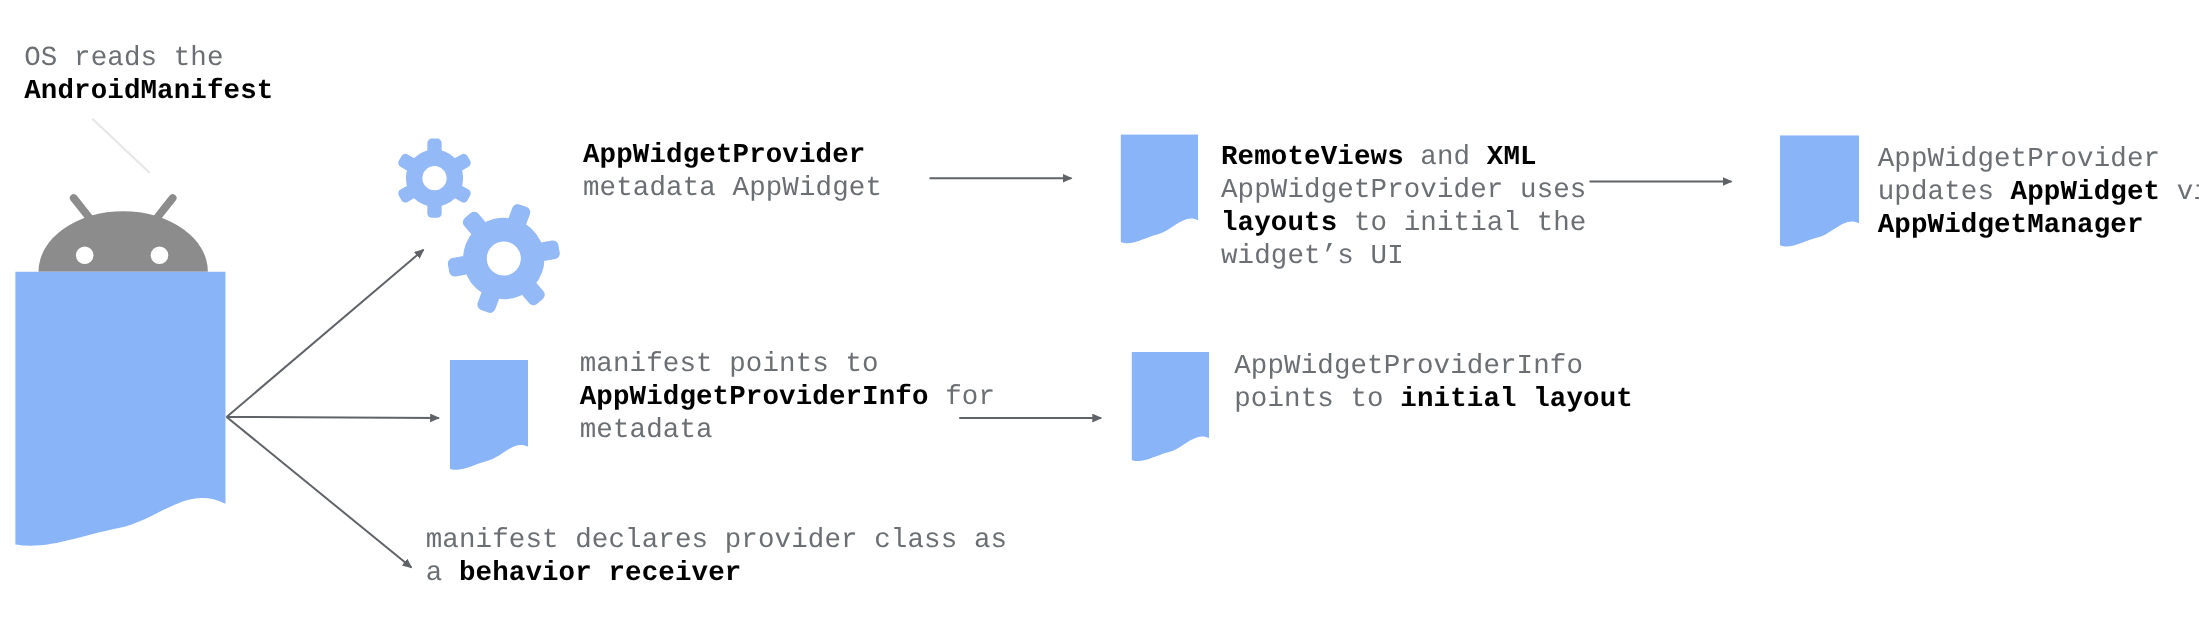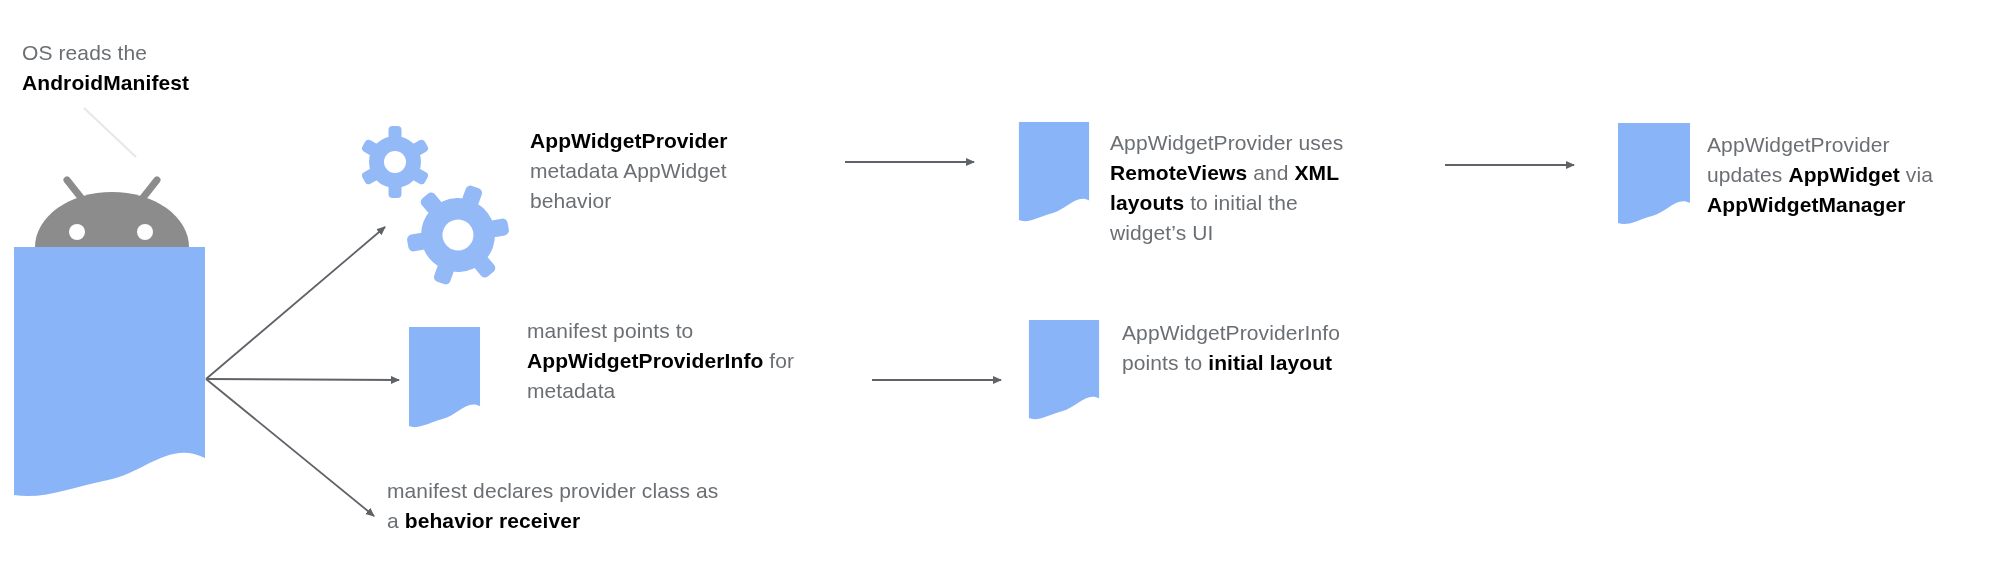--- a/index.html
+++ b/index.html
@@ -5,25 +5,26 @@
   html,body{margin:0;padding:0;background:#fff;}
   #canvas{
     position:relative;
     width:1999px;height:580px;
     background:#ffffff;
     font-family:"Liberation Sans", sans-serif;
     overflow:hidden;
   }
   .tb{
     position:absolute;
-    font-size:21px;
+    font-size:25px;
     line-height:30px;
     color:#6b6f73;
     letter-spacing:.1px;
     white-space:nowrap;
+    font-family:Liberation Mono, monospace;
   }
   .tb .b{color:#000000;font-weight:700;}
   .tb .g{color:#6b6f73;font-weight:400;}
   .abs{position:absolute;}
   svg{display:block;}
 </style>
 </head>
 <body>
 
 <div id="canvas">
@@ -91,31 +92,30 @@
         <rect x="-8.5" y="-51" width="17" height="19" rx="5" transform="rotate(300)"></rect>
       </g>
       <circle cx="0" cy="0" r="37"></circle>
       <circle cx="0" cy="0" r="15.5" fill="#ffffff"></circle>
     </g>
   </svg>
 
   <div class="tb" style="left:530px;top:126px">
     <div><span class="b">AppWidgetProvider</span></div>
     <div><span class="g">metadata AppWidget</span></div>
-    <div><span class="g">behavior</span></div>
   </div>
 
   <svg class="abs" style="left:1018px;top:122px" width="72" height="102" viewBox="0 0 72 104">
     <use href="#doc-shape"></use>
   </svg>
   <div class="tb" style="left:1110px;top:128px">
-    <div><span class="g">AppWidgetProvider uses</span></div>
     <div>
       <span class="b">RemoteViews</span><span class="g"> and </span><span class="b">XML</span>
     </div>
+    <div><span class="g">AppWidgetProvider uses</span></div>
     <div>
       <span class="b">layouts</span><span class="g"> to initial the</span>
     </div>
     <div><span class="g">widget’s UI</span></div>
   </div>
 
   <svg class="abs" style="left:1618px;top:123px" width="72" height="104" viewBox="0 0 72 104">
     <use href="#doc-shape"></use>
   </svg>
   <div class="tb" style="left:1707px;top:130px">

